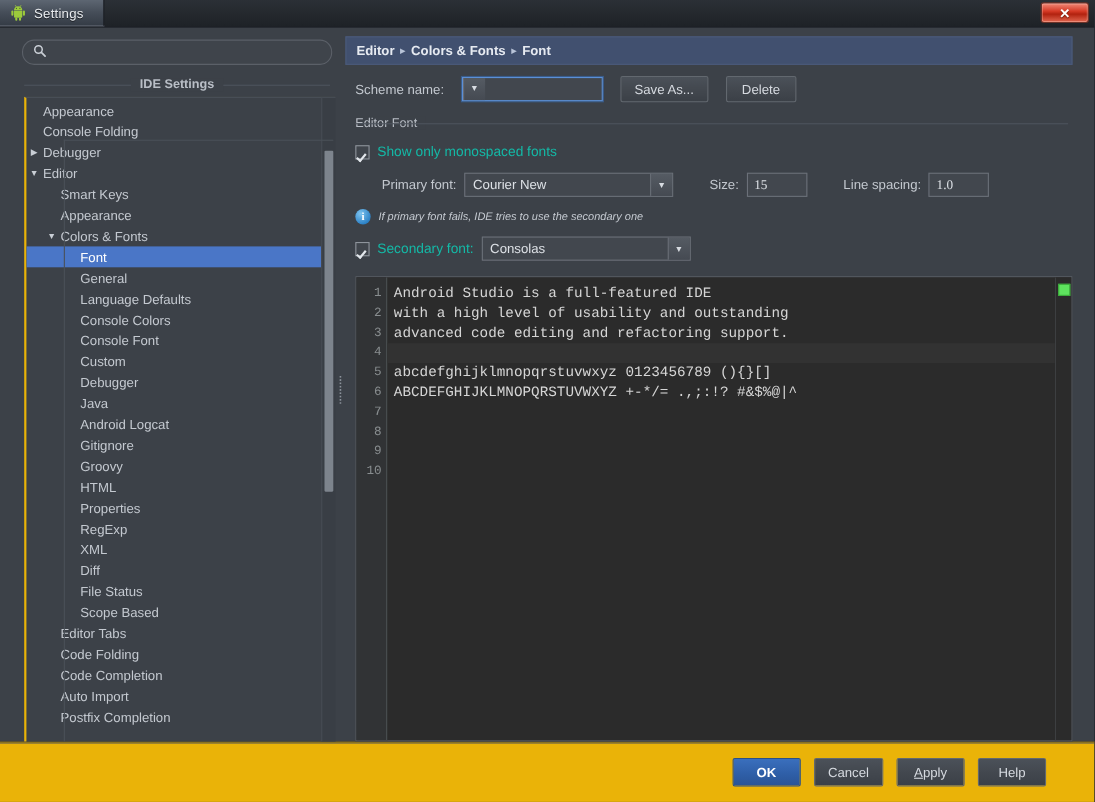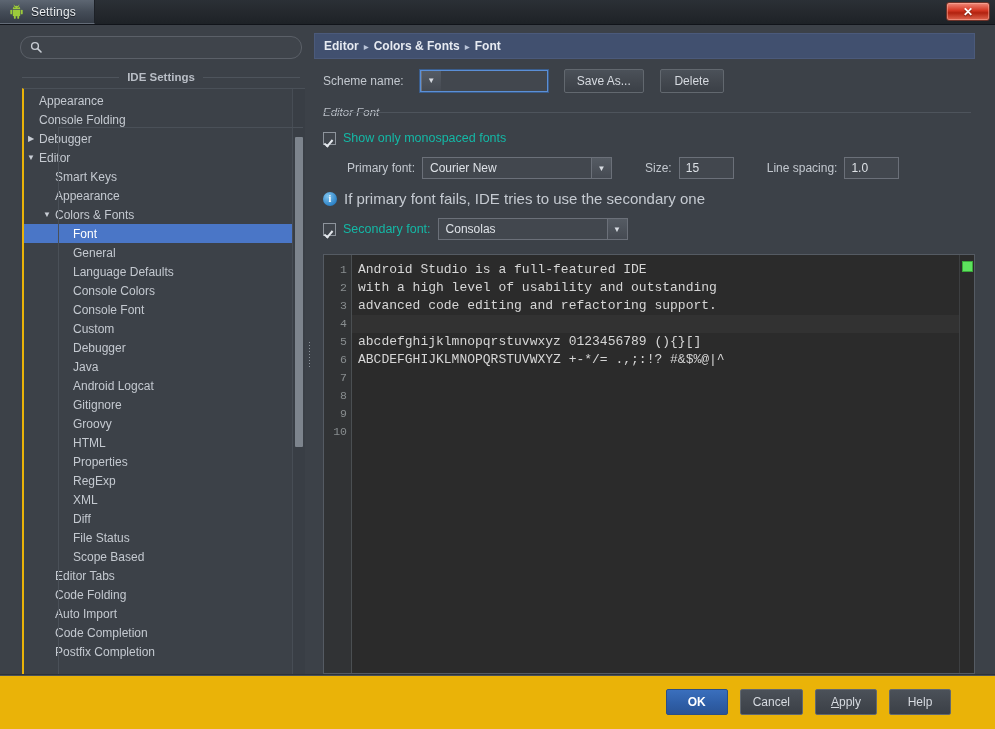--- a/index.html
+++ b/index.html
@@ -275,21 +275,21 @@
     flex: 0 0 auto;
   }
   #group-title-row .rule {
     position: absolute; left: 0; right: 4px; top: 50%;
     border-top: 1px solid #4e545c;
   }
   #group-title-row .lbl {
     position: relative;
     background: #3c4148;
     padding-right: 8px;
-    color: #b9bec6; font-size: 11.5px; font-style: italic;
+    color: #b9bec6; font-size: 11.5px;
   }
 
   .form-row {
     display: flex; align-items: center;
     gap: 7px;
     margin-top: 10px;
     flex: 0 0 auto;
   }
   .checkbox {
     width: 13px; height: 13px; flex: 0 0 13px;
@@ -310,29 +310,30 @@
 
   .info-icon {
     width: 14px; height: 14px; flex: 0 0 14px;
     border-radius: 50%;
     background: radial-gradient(circle at 35% 30%, #7fc4ef, #2f84c8 70%, #1d66a5);
     color: #ffffff;
     font-size: 10px; font-weight: bold;
     display: flex; align-items: center; justify-content: center;
     font-family: "Liberation Serif", serif;
   }
-  .hint-text { color: #c5cad1; font-size: 15px; }
+  .hint-text { color: #c5cad1; font-size: 10px; font-style: italic; }
 
   .field {
     height: 22px;
     background: #42474e;
     border: 1px solid #6b7079;
     color: #dde1e6; font-size: 12px;
     display: flex; align-items: center;
     padding: 0 6px;
+    font-family: Liberation Serif, serif;
   }
 
   
   #preview {
     margin: 14px 0 0 0;
     flex: 1 1 auto;
     border: 1px solid #555b63;
     background: #2b2b2b;
     display: flex;
     min-height: 0;
@@ -550,25 +551,25 @@
             <div class="tree-row" style="padding-left: 16px;">
               <span class="arrow"></span>
               <span class="lbl">Editor Tabs</span>
             </div>
             <div class="tree-row" style="padding-left: 16px;">
               <span class="arrow"></span>
               <span class="lbl">Code Folding</span>
             </div>
             <div class="tree-row" style="padding-left: 16px;">
               <span class="arrow"></span>
+              <span class="lbl">Code Completion</span>
+            </div>
+            <div class="tree-row" style="padding-left: 16px;">
+              <span class="arrow"></span>
               <span class="lbl">Auto Import</span>
-            </div>
-            <div class="tree-row" style="padding-left: 16px;">
-              <span class="arrow"></span>
-              <span class="lbl">Code Completion</span>
             </div>
             <div class="tree-row" style="padding-left: 16px;">
               <span class="arrow"></span>
               <span class="lbl">Postfix Completion</span>
             </div>
           </div>
         <div id="tree-scrollbar">
           <div id="tree-thumb"></div>
         </div>
       <div id="group-guide"></div>

